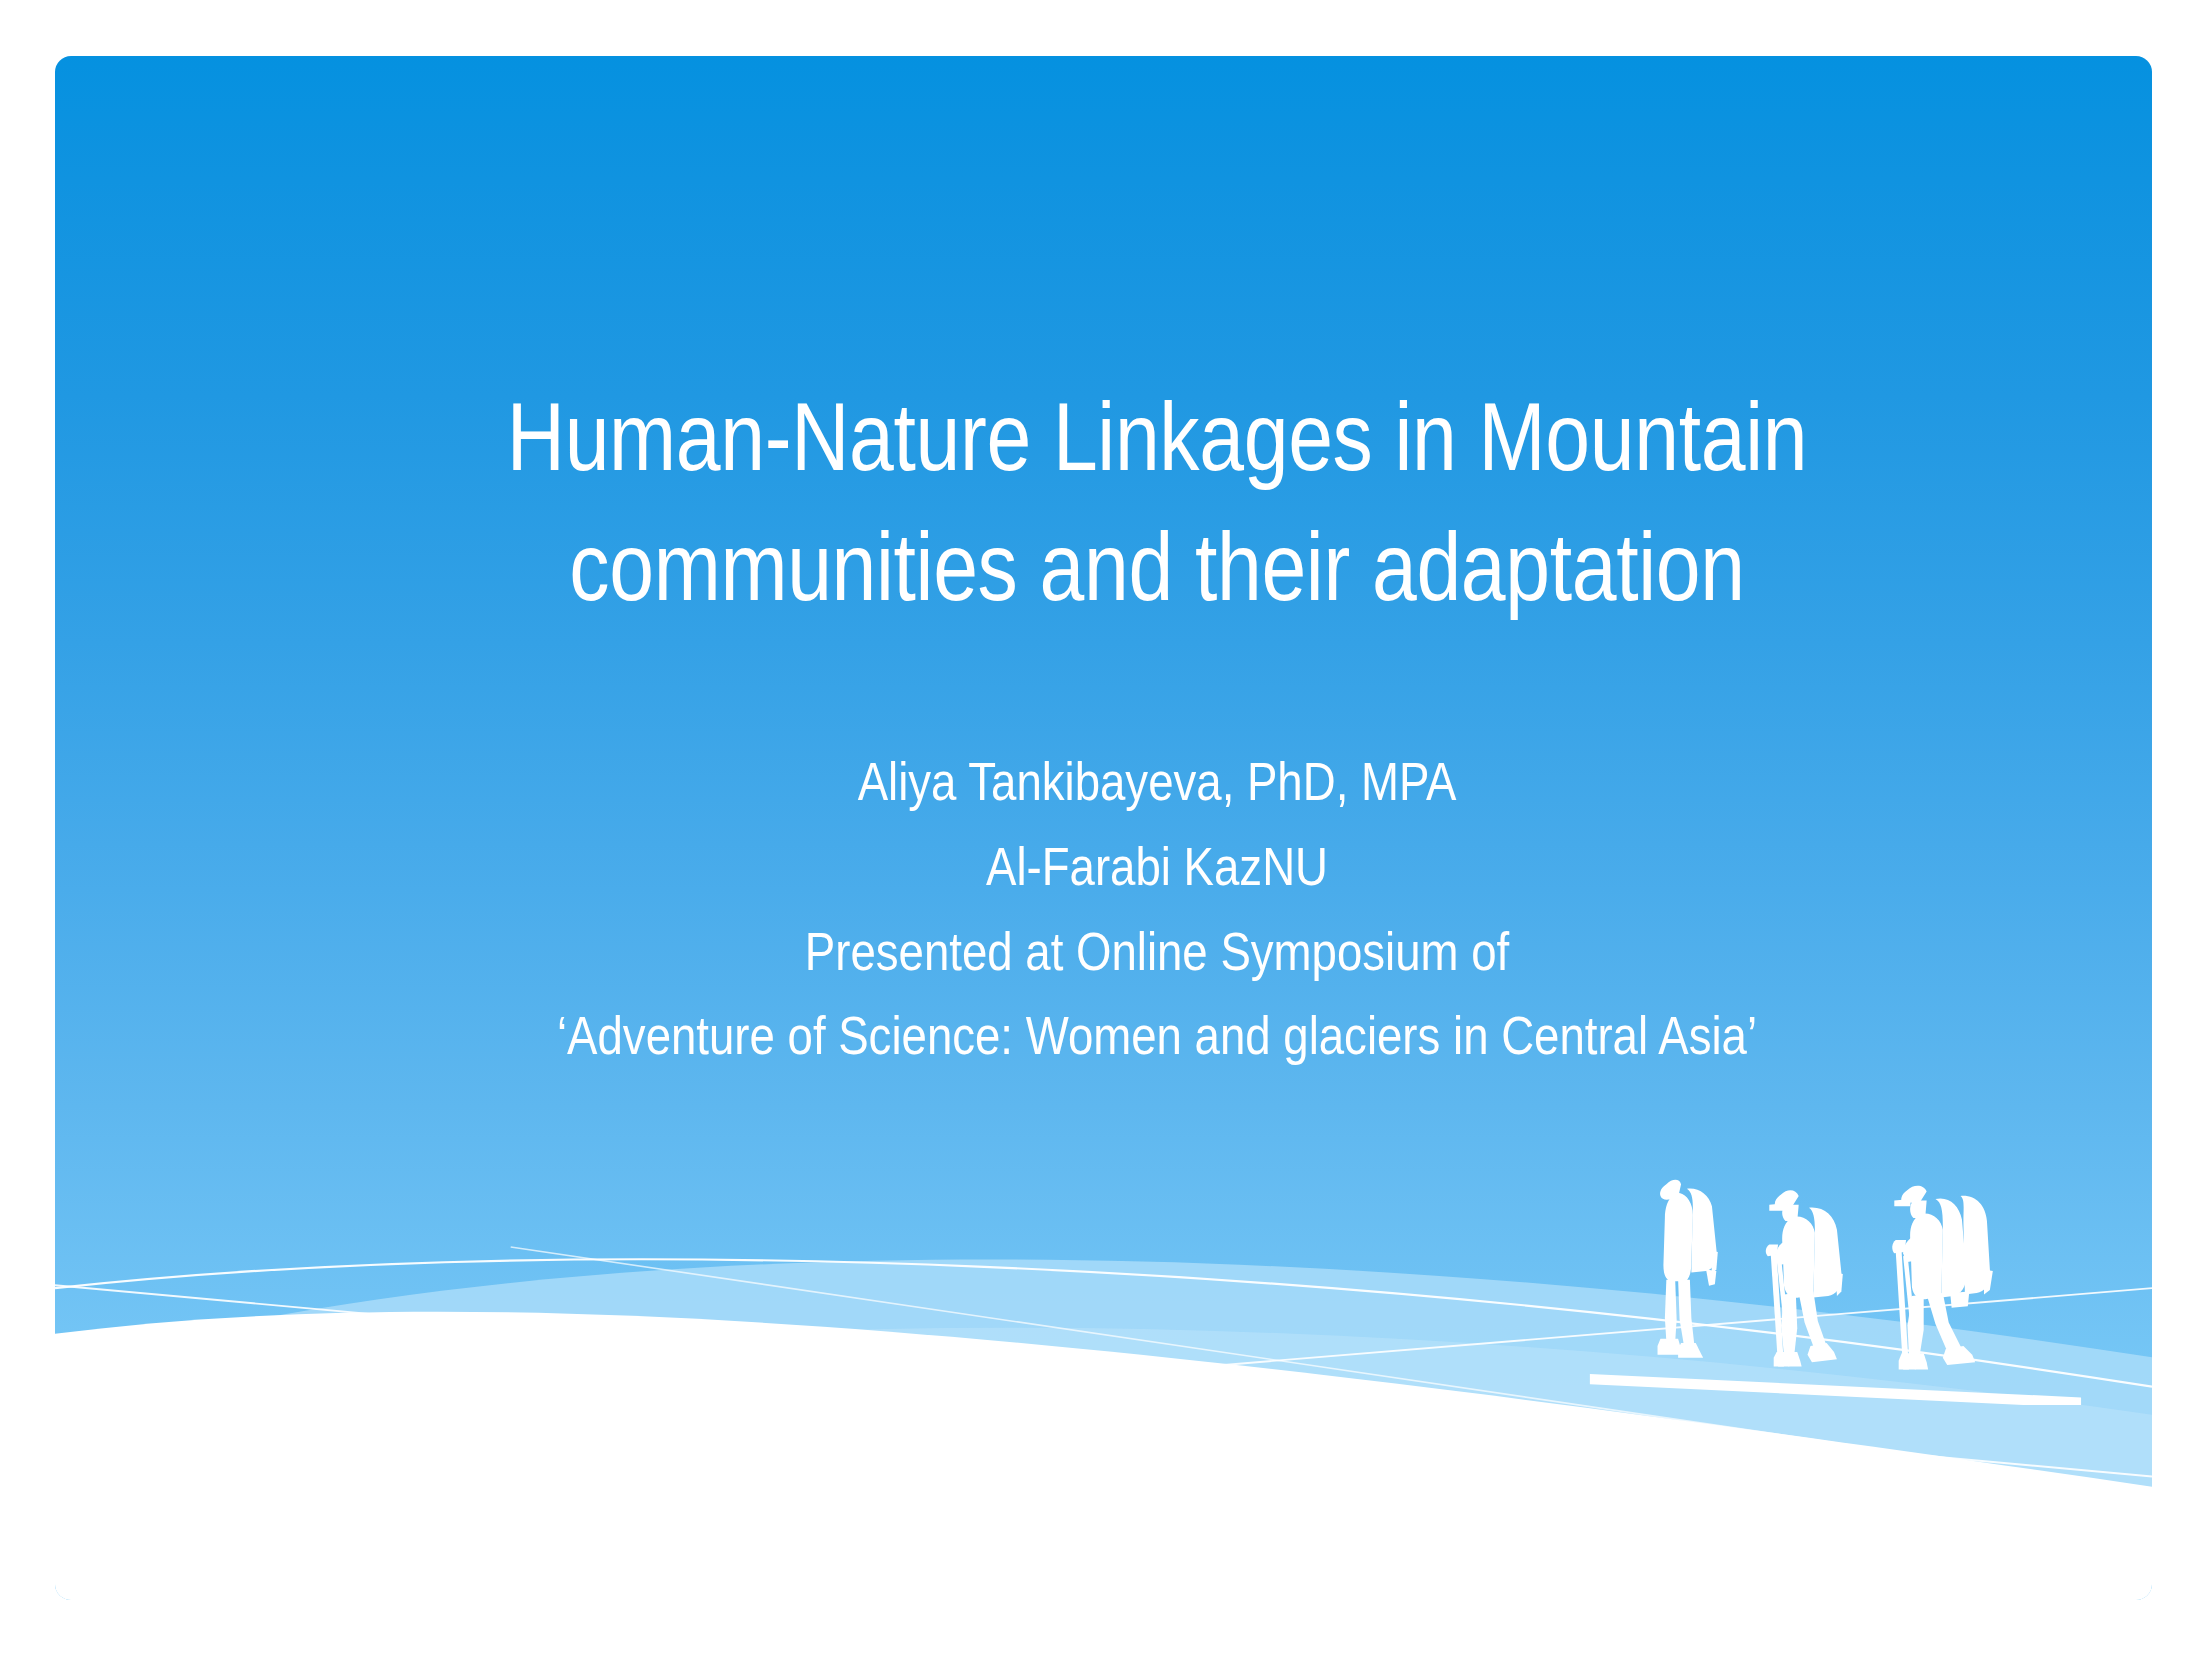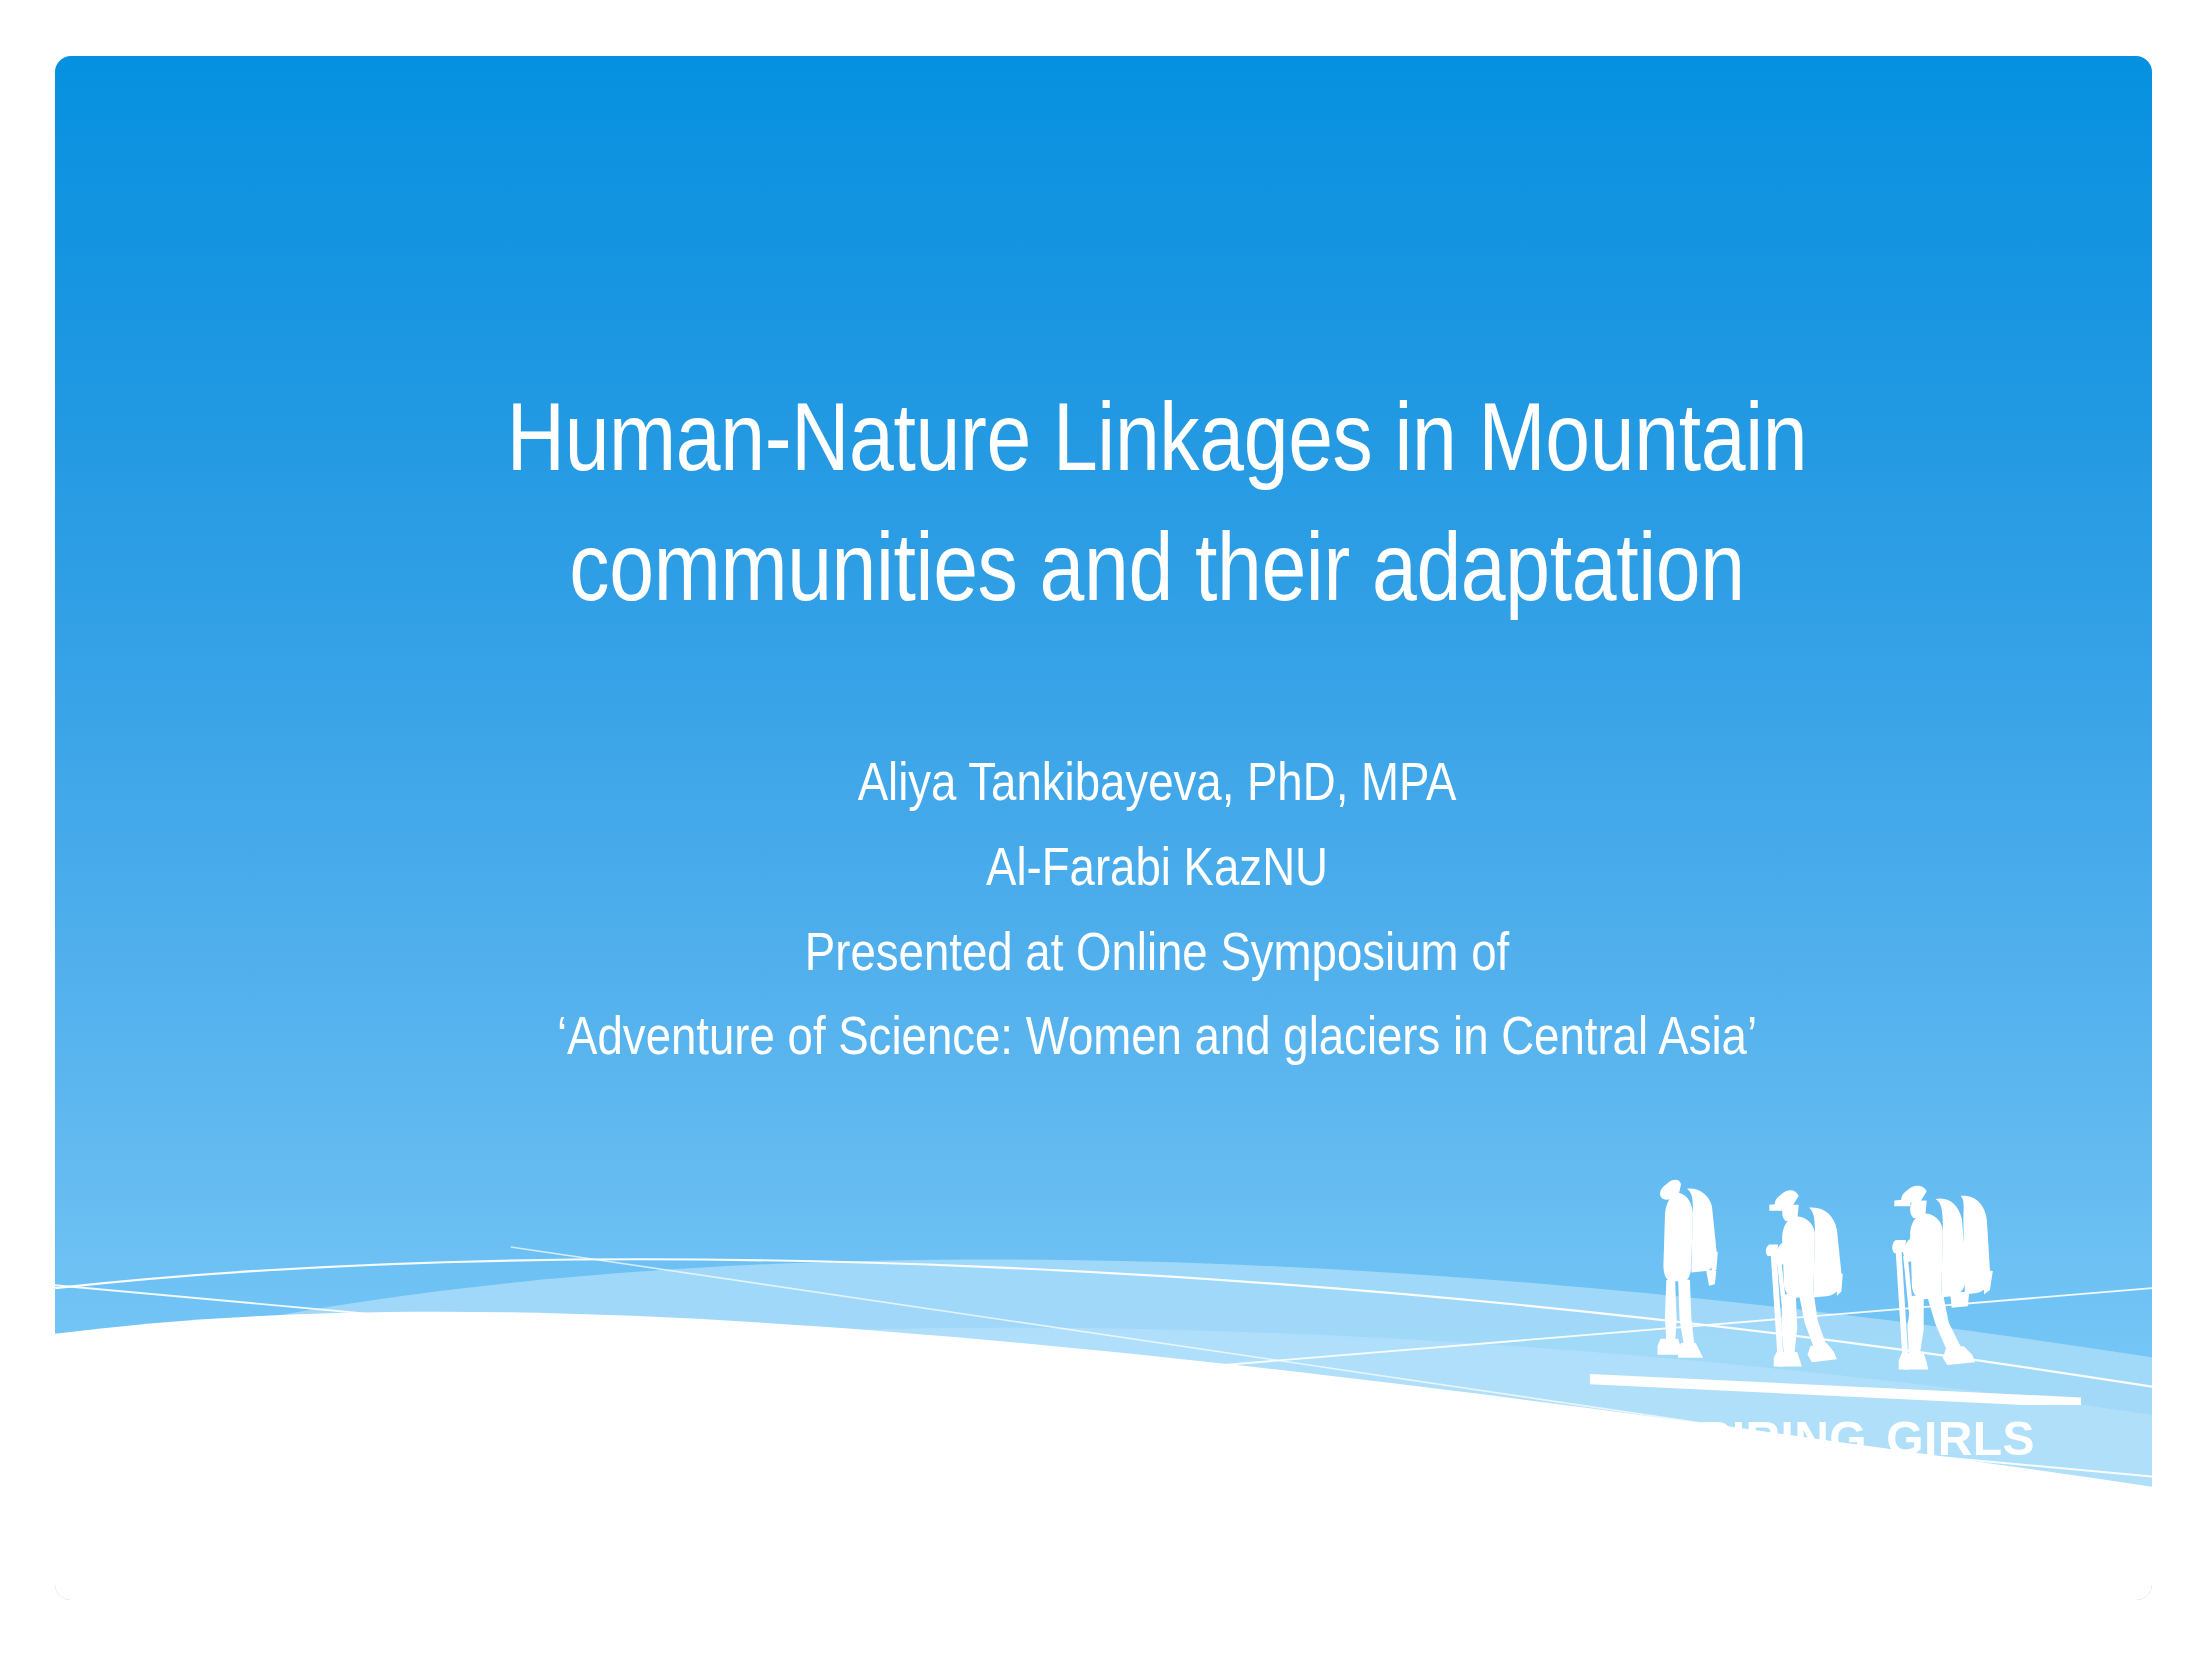--- a/index.html
+++ b/index.html
@@ -261,23 +261,19 @@
               <path d="M492,254 L516,250 L528,262 L532,272 L494,276 L488,266 Z"></path>
 
               <path d="M424,122 L432,122 L442,282 L434,282 Z"></path>
               <path d="M434,128 L440,126 L456,280 L450,282 Z"></path>
             </g>
 
           </g>
         </svg>
       </div>
 
-      <div id="logo-text">
-        <span id="logo-line1">Inspiring Girls</span>
-        <span id="logo-line2">Expeditions</span>
-      </div>
 
     </div>
 
   </div>
 
 </div>
 
 
 </body></html>

